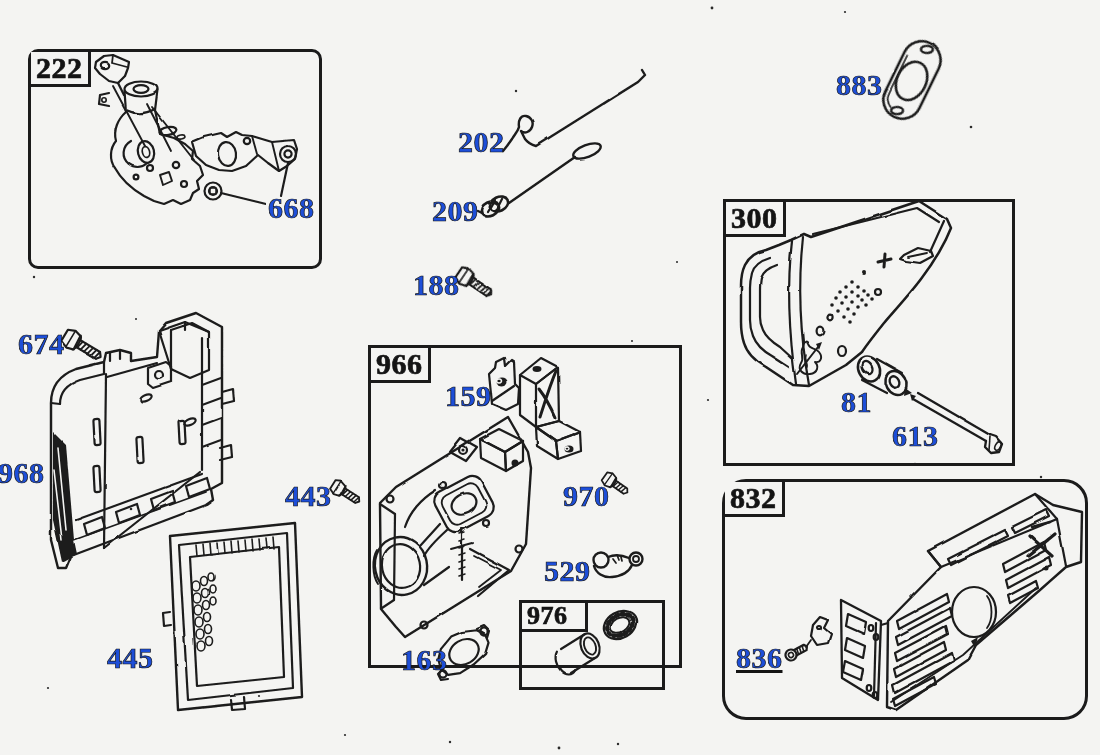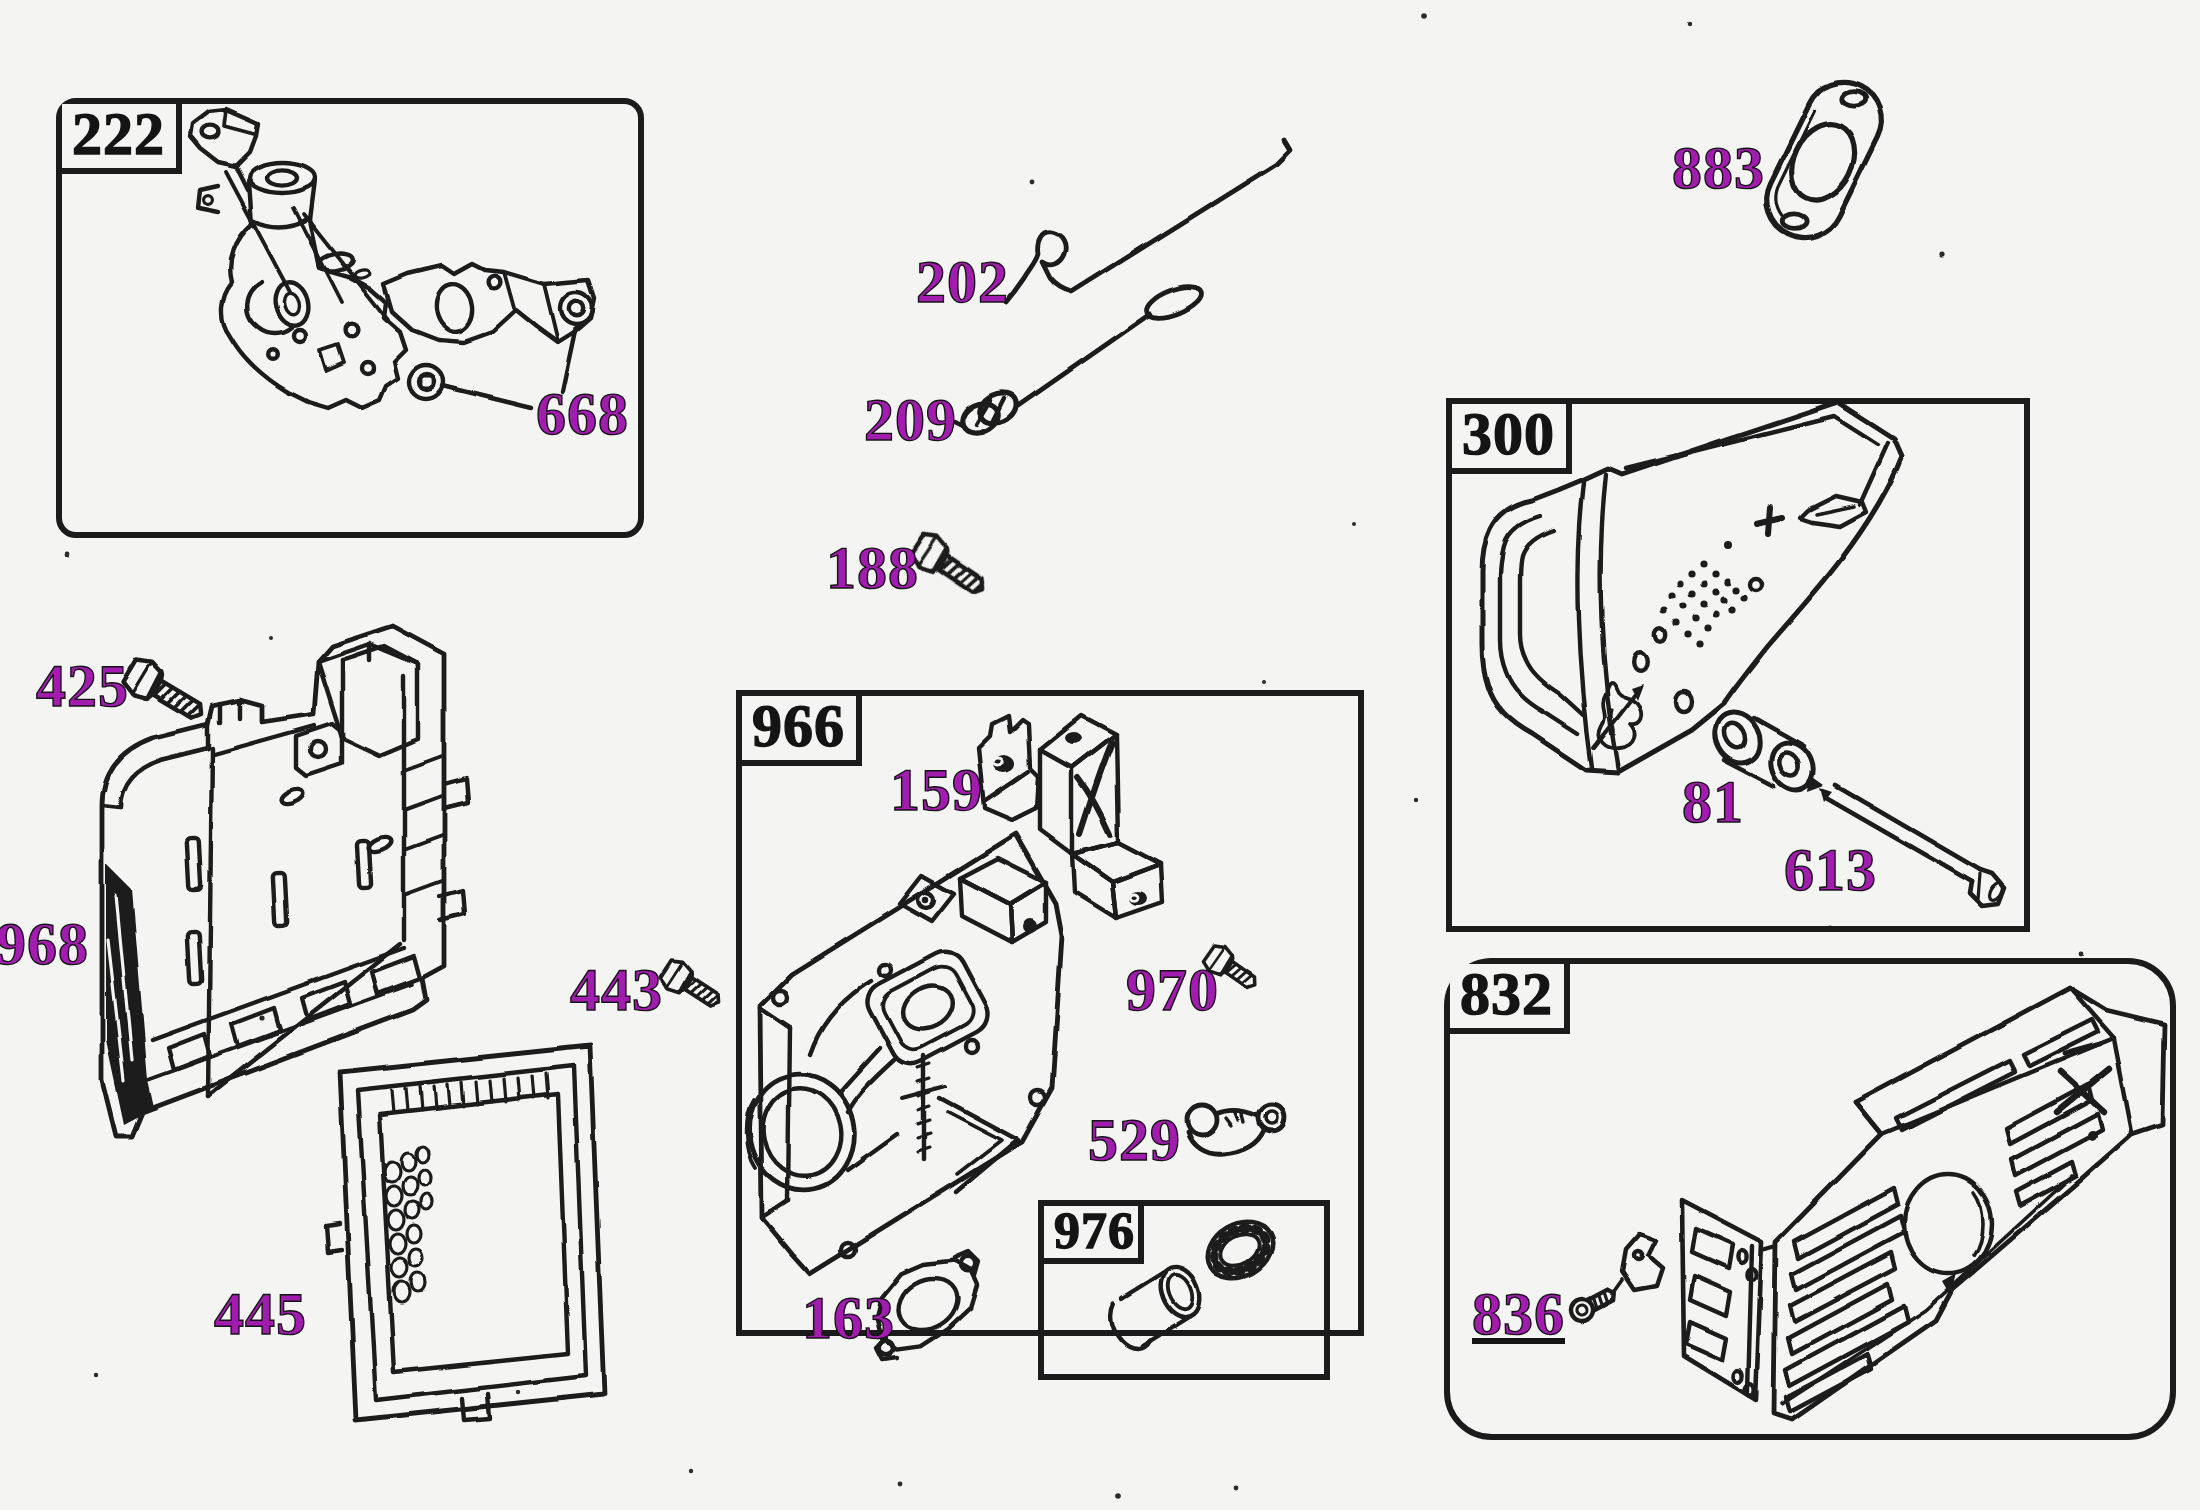--- a/index.html
+++ b/index.html
@@ -17,24 +17,24 @@
   .gtab {
     position:absolute; left:0; top:0;
     border-right:3px solid #1b1b1b; border-bottom:3px solid #1b1b1b;
     background:#f4f4f2;
     font-weight:bold; color:#141414;
     -webkit-text-stroke:0.7px #141414;
     font-size:30px; line-height:27px;
     padding:2px 5px 3px 5px;
     letter-spacing:0.5px;
   }
-  .gtab.small { font-size:26px; line-height:22px; padding:2px 1px 2px 5px; }
+  .gtab.small { font-size:26px; line-height:22px; padding:2px 17px 2px 5px; }
   .callout {
     position:absolute; z-index:3;
-    font-weight:bold; color:#a21caf;
+    font-weight:bold; color:#1d4ed8;
     -webkit-text-stroke:0.7px #141414;
     font-size:30px; line-height:22px;
     letter-spacing:0.5px;
     white-space:nowrap;
   }
 </style>
 </head>
 <body>
 
 <div id="stage">
@@ -478,21 +478,21 @@
     <div class="gtab"><span>832</span></div>
   </div>
 
   <div class="callout" id="co-668" style="left:268px; top:197px;">668</div>
   <div class="callout" id="co-202" style="left:458px; top:131px;">202</div>
   <div class="callout" id="co-209" style="left:432px; top:200px;">209</div>
   <div class="callout" id="co-188" style="left:413px; top:274px;">188</div>
   <div class="callout" id="co-883" style="left:836px; top:74px;">883</div>
   <div class="callout" id="co-81" style="left:841px; top:391px;">81</div>
   <div class="callout" id="co-613" style="left:892px; top:425px;">613</div>
-  <div class="callout" id="co-425" style="left:18px; top:333px;">425</div>
+  <div class="callout" id="co-425" style="left:18px; top:333px;">674</div>
   <div class="callout" id="co-968" style="left:-2px; top:462px;">968</div>
   <div class="callout" id="co-443" style="left:285px; top:485px;">443</div>
   <div class="callout" id="co-445" style="left:107px; top:647px;">445</div>
   <div class="callout" id="co-159" style="left:445px; top:385px;">159</div>
   <div class="callout" id="co-970" style="left:563px; top:485px;">970</div>
   <div class="callout" id="co-529" style="left:544px; top:560px;">529</div>
   <div class="callout" id="co-163" style="left:401px; top:649px;">163</div>
   <div class="callout" id="co-836" style="left:736px; top:647px;text-decoration:underline;">836</div>
 
 </div>

